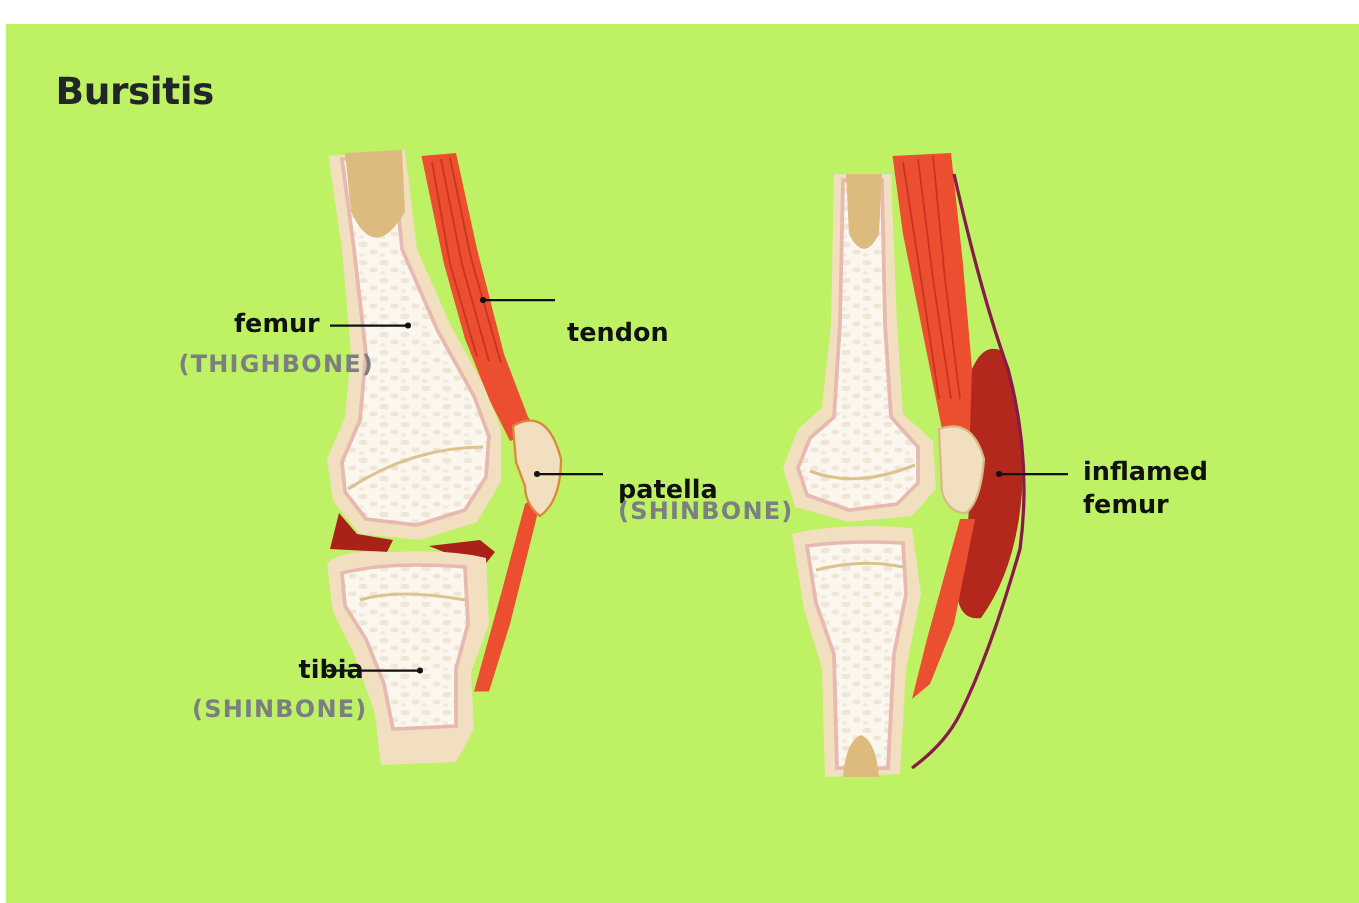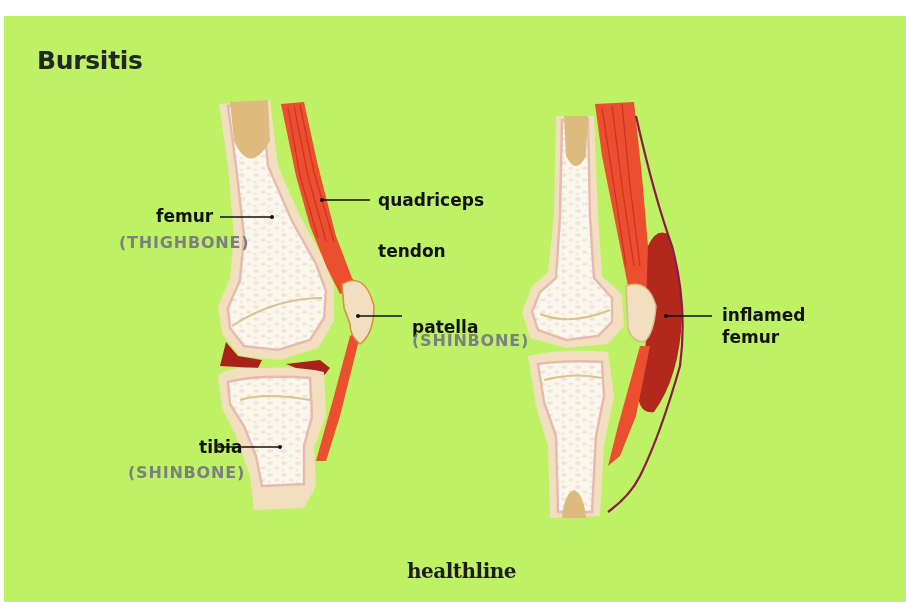--- a/index.html
+++ b/index.html
@@ -86,26 +86,24 @@
         <circle cx="322" cy="184" r="2"></circle>
       <circle cx="358" cy="300" r="2"></circle>
         <circle cx="280" cy="431" r="2"></circle>
       <circle cx="666" cy="300" r="2"></circle>
     </g>
   </svg>
 
   <div class="label" style="left:152px; top:190px;text-align:center;">femur</div>
   <div class="sub" style="left:115px; top:217px;">(THIGHBONE)</div>
 
-  <div class="label" style="left:374px; top:174px;">quadriceps</div>
-  <div class="label" style="left:374px; top:196px;margin-top:29px;">tendon</div>
+  <div class="label" style="left:374px; top:196px;">tendon</div>
 
   <div class="label" style="left:408px; top:289px;margin-top:12px;">patella</div>
   <div class="sub" style="left:408px; top:315px;">(SHINBONE)</div>
 
   <div class="label" style="left:167px; top:421px;margin-left:28px;">tibia</div>
   <div class="sub" style="left:124px; top:447px;">(SHINBONE)</div>
 
   <div class="label" style="left:718px; top:289px;">inflamed</div>
   <div class="label" style="left:718px; top:311px;">femur</div>
 
-  <div class="brand">healthline</div>
 </div>
 
 </body></html>

